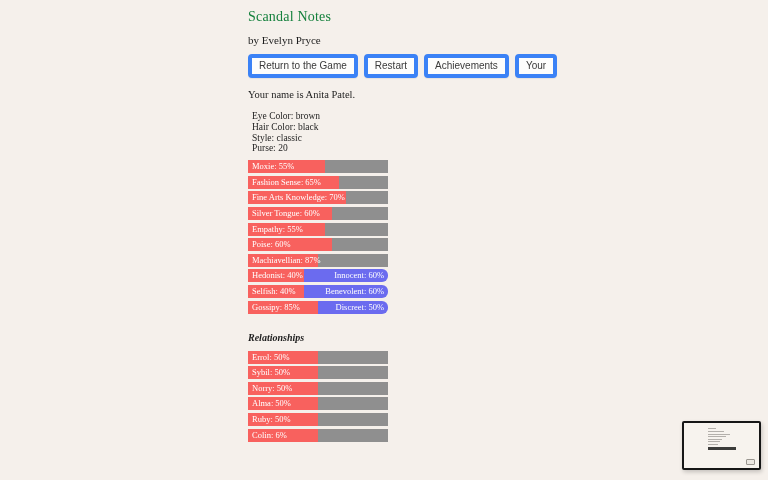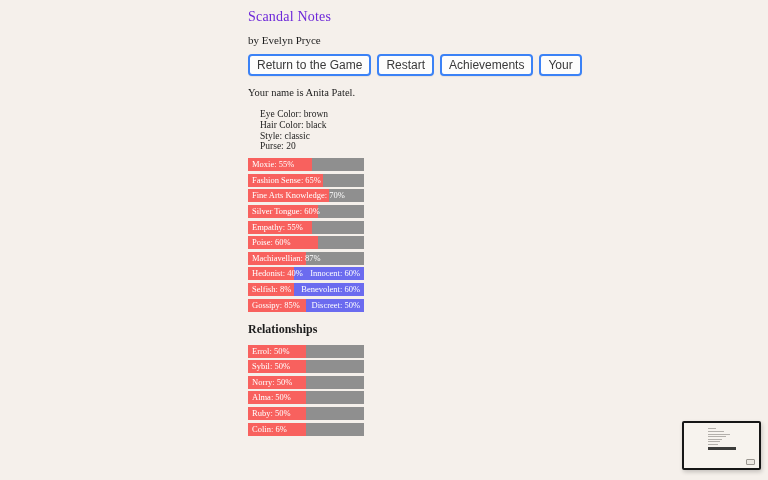--- a/index.html
+++ b/index.html
@@ -16,85 +16,86 @@
   .content {
     position: absolute;
     left: 248px;
     top: 0;
     width: 271px;
   }
   .title {
     font-size: 14px;
     font-weight: 400;
     margin: 9px 0 0 0;
-    color: #6d28d9;
+    color: #15803d;
     letter-spacing: 0.2px;
   }
   .author {
     font-size: 11px;
     margin-top: 9px;
   }
   .toolbar {
     margin-top: 8px;
     display: flex;
     gap: 6px;
   }
   .toolbar button {
     font-family: "Liberation Sans", sans-serif;
-    font-size: 12px;
+    font-size: 10px;
     color: #3a3a3a;
     background: #FDFDFC;
-    border: 2px solid #3b82f6;
+    border: 4px solid #3b82f6;
     border-radius: 4px;
     padding: 3px 7px 3px 7px;
     box-shadow: 0 1px 1px rgba(0,0,0,0.06);
     cursor: pointer;
     white-space: nowrap;
     line-height: 1;
   }
   .intro {
     font-size: 10.5px;
     margin-top: 11px;
   }
   .char-block {
     margin-top: 11px;
-    margin-left: 12px;
+    margin-left: 4px;
     font-size: 9.5px;
     line-height: 10.8px;
   }
   .bars {
     margin-top: 6px;
-    width: 116px;
+    width: 140px;
   }
   .bar {
     position: relative;
     height: 13px;
     background: var(--track, #8F8F8F);
     margin-bottom: 2.6px;
   }
-  .bar.opposed { background: var(--opposed, #6B6BEF); }
+  .bar.opposed { background: var(--opposed, #6B6BEF); border-radius: 6px; }
   .bar-fill {
     position: absolute;
     left: 0; top: 0; bottom: 0;
     background: var(--fill, #F8615E);
   }
   .bar-label {
     position: absolute;
     top: 0;
     line-height: 13px;
     font-size: 8.5px;
     color: #ffffff;
     white-space: nowrap;
   }
   .bar-label.left { left: 4px; }
   .bar-label.right { right: 4px; }
   .rel-heading {
-    font-size: 12px;
+    font-size: 10px;
     font-weight: bold;
-    margin-top: 10px;
+    margin-top: 18px;
+    font-style: italic;
   }
   .rel-bars { margin-top: 8px; }
   .next-btn {
     display: block;
     margin-top: 5px;
     width: 271px;
     height: 21px;
     border: none;
     border-radius: 10.5px;
     background: var(--button, #5C5C5A);
@@ -208,21 +209,21 @@
   </div>
 
   <div class="bar opposed">
     <div class="bar-fill" style="width: 40%;"></div>
     <span class="bar-label left">Hedonist: 40%</span>
     <span class="bar-label right">Innocent: 60%</span>
   </div>
 
   <div class="bar opposed">
     <div class="bar-fill" style="width: 40%;"></div>
-    <span class="bar-label left">Selfish: 8%</span>
+    <span class="bar-label left">Selfish: 40%</span>
     <span class="bar-label right">Benevolent: 60%</span>
   </div>
 
   <div class="bar opposed">
     <div class="bar-fill" style="width: 50%;"></div>
     <span class="bar-label left">Gossipy: 85%</span>
     <span class="bar-label right">Discreet: 50%</span>
   </div>
 </div>
 

